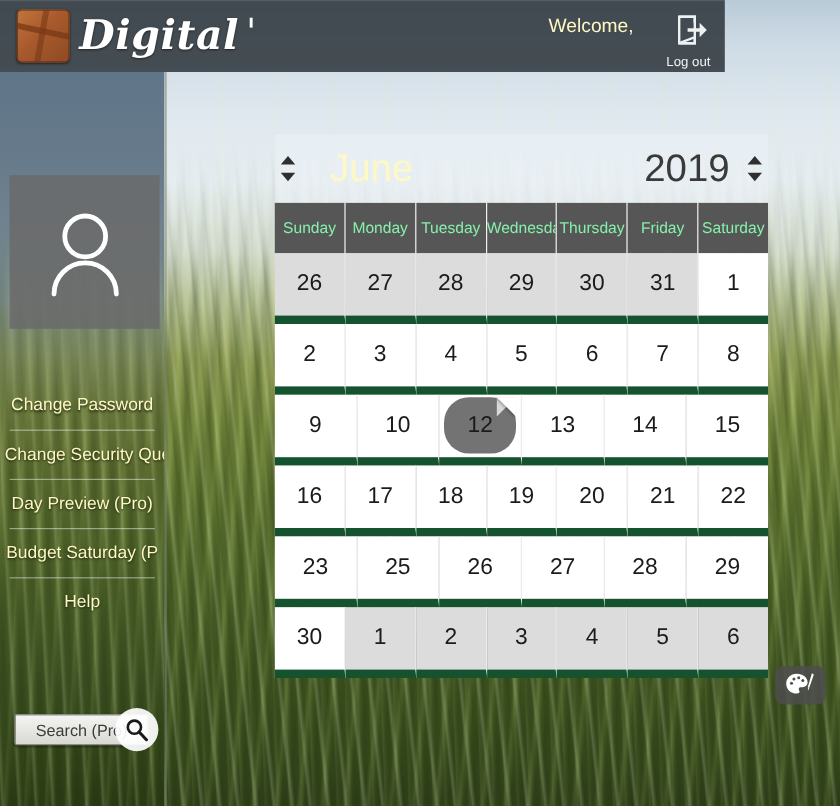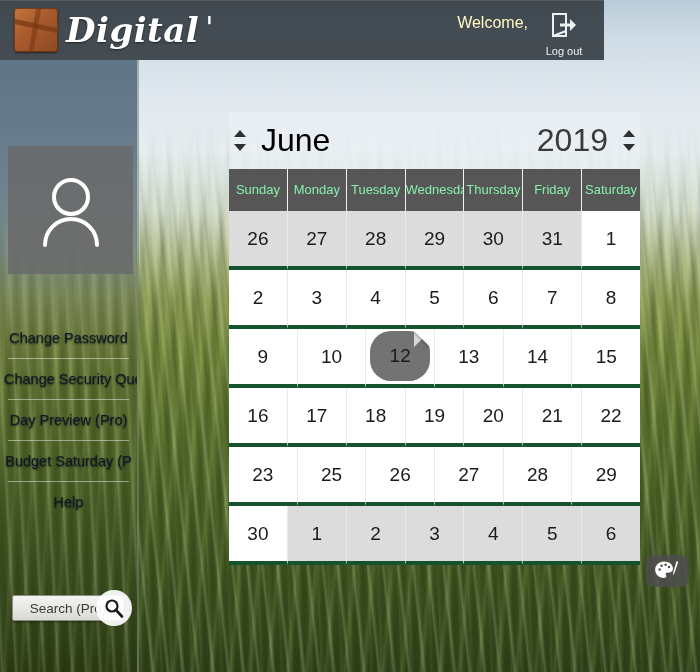--- a/index.html
+++ b/index.html
@@ -146,21 +146,21 @@
     position: absolute;
     right: 76px; top: 14px;
     color: #fef9c3;
     font-size: 16px;
     white-space: nowrap;
   }
   .logout {
     position: absolute;
     right: 12px; top: 10px;
     width: 56px;
-    text-align: center;
+    text-align: right;
     cursor: pointer;
   }
   .logout-label {
     color: #f0f2f3;
     font-size: 11px;
     margin-top: 1px;
     display: block;
   }
 
   
@@ -222,21 +222,21 @@
 
   .menu {
     position: absolute;
     left: 0; top: 258px;
     width: 137px;
   }
   .menu-item {
     height: 40px;
     line-height: 40px;
     text-align: center;
-    color: #0f172a;
+    color: #fef9c3;
     font-size: 14.5px;
     white-space: nowrap;
     overflow: hidden;
     text-overflow: clip;
     text-shadow: 0 1px 2px rgba(0,0,0,0.65);
     cursor: pointer;
     padding: 0 4px;
     box-sizing: border-box;
   }
   .menu-sep {
@@ -303,22 +303,22 @@
   }
   .chev {
     width: 0; height: 0;
     border-left: 6px solid transparent;
     border-right: 6px solid transparent;
   }
   .chev-up { border-bottom: 7px solid #2f2f2f; }
   .chev-down { border-top: 7px solid #2f2f2f; }
   .month-label {
     font-size: 32px;
-    color: #000000;
-    margin-left: 10px;
+    color: #fef9c3;
+    margin-left: 24px;
     white-space: nowrap;
   }
   .year-label {
     font-size: 32px;
     color: #3a3a3a;
     margin-left: auto;
     margin-right: 10px;
     white-space: nowrap;
     text-align: center;
   }
@@ -344,21 +344,21 @@
 
   .week {
     display: flex;
   }
   .day {
     flex: 1 1 0;
     min-width: 0;
     height: 59px;
     background: #ffffff;
     border-right: 1px solid #eceaea;
-    border-bottom: 4px solid #14532d;
+    border-bottom: 7px solid #14532d;
     box-sizing: border-box;
     display: flex;
     align-items: center;
     justify-content: center;
     font-size: 19px;
     color: #1b1b1b;
     position: relative;
     cursor: pointer;
   }
   .day:last-child { border-right: none; }

